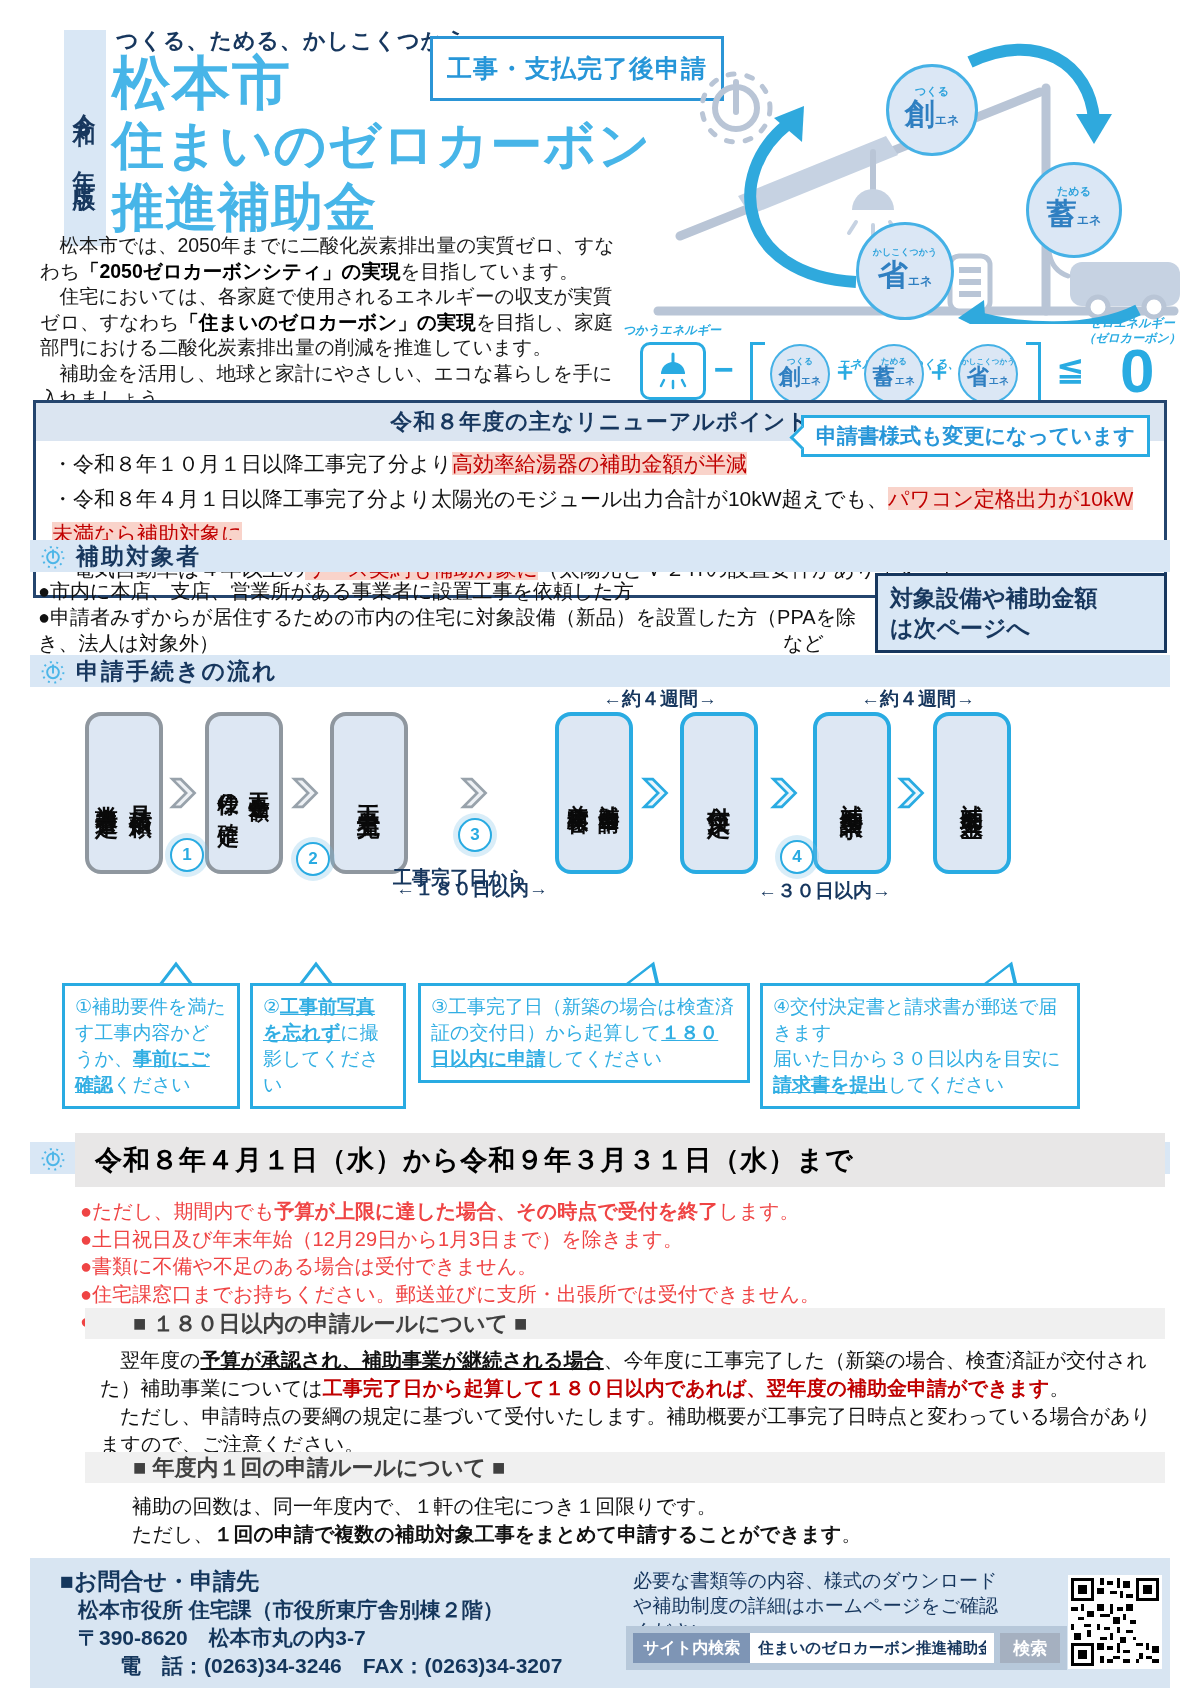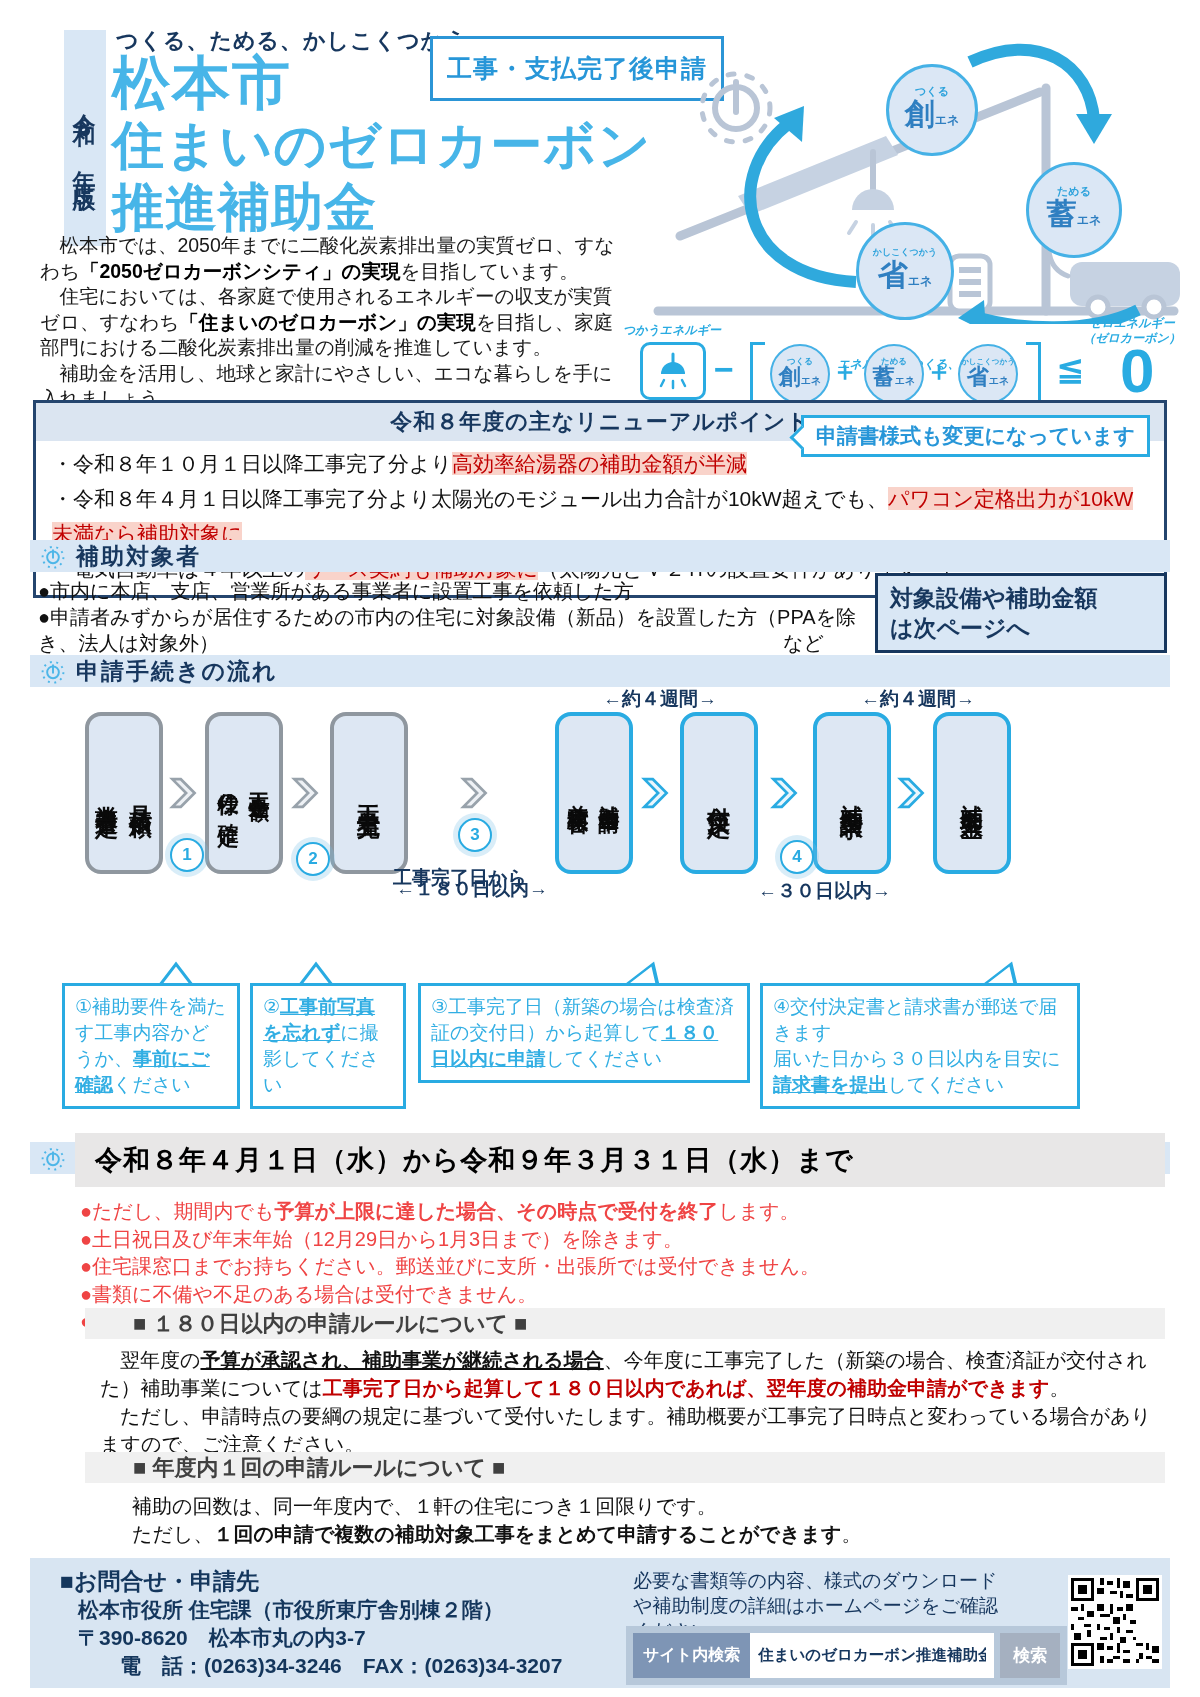--- a/index.html
+++ b/index.html
@@ -124,21 +124,21 @@
   .rbody2{left:132px;top:1492px;width:1020px;font-size:20px;line-height:28px;color:#111;}
 
   
   .footer{left:30px;top:1558px;width:1140px;height:130px;background:#d8e5f2;}
   .fc-title{position:absolute;left:30px;top:8px;font-size:23px;font-weight:bold;color:#14365c;}
   .fc-l1{position:absolute;left:48px;top:38px;font-size:21px;font-weight:bold;color:#14365c;}
   .fc-l2{position:absolute;left:48px;top:66px;font-size:21px;font-weight:bold;color:#14365c;}
   .fc-l3{position:absolute;left:90px;top:94px;font-size:21px;font-weight:bold;color:#14365c;}
   .notice{position:absolute;left:603px;top:10px;width:368px;font-size:19px;line-height:25px;color:#17375e;font-weight:500;}
   .searchbar{position:absolute;left:596px;top:68px;background:#b7c8da;padding:7px;display:flex;align-items:stretch;}
-  .slabel{background:#7e95b5;color:#fff;font-size:16px;font-weight:bold;display:flex;align-items:center;padding:12px 10px;}
+  .slabel{background:#7e95b5;color:#fff;font-size:16px;font-weight:bold;display:flex;align-items:center;padding:4px 10px;}
   .sinput{width:228px;border:none;background:#fff;color:#17375e;font-size:15.5px;font-weight:bold;
     font-family:"Liberation Sans","DejaVu Sans",sans-serif;padding:6px 8px;}
   .sbtn{background:#a5b0c0;color:#fff;border:none;font-size:17px;font-weight:bold;padding:0 13px;margin-left:6px;
     font-family:"Liberation Sans","DejaVu Sans",sans-serif;}
   .qr{position:absolute;left:1038px;top:17px;width:94px;height:94px;background:#fff;}
 </style>
 </head>
 <body>
 
 <div class="abs edition">
@@ -361,22 +361,22 @@
         <path d="M20 10 V24" stroke-width="3"></path>
         <circle cx="20" cy="22" r="16" stroke-width="3" stroke-dasharray="3 7"></circle>
       </g>
   </svg>
   <span>申請受付期間</span>
 </div>
 <div class="abs banner">令和８年４月１日（水）から令和９年３月３１日（水）まで</div>
 <div class="abs pbullets">
   <div><span>●ただし、期間内でも</span><b>予算が上限に達した場合、その時点で受付を終了</b><span>します。</span></div>
   <div>●土日祝日及び年末年始（12月29日から1月3日まで）を除きます。</div>
+  <div>●書類に不備や不足のある場合は受付できません。</div>
   <div>●住宅課窓口までお持ちください。郵送並びに支所・出張所では受付できません。</div>
-  <div>●書類に不備や不足のある場合は受付できません。</div>
   <div>●令和９年３月１５日（月）以降の申請は「市税の滞納がない証明書」を添付してください。</div>
 </div>
 
 <div class="abs rulehead" style="top:1308px;">■ １８０日以内の申請ルールについて ■</div>
 <div class="abs rbody1">
   <span>　翌年度の</span><span class="ub">予算が承認され、補助事業が継続される場合</span><span>、今年度に工事完了した（新築の場合、検査済証が交付された）補助事業については</span><span class="redb">工事完了日から起算して１８０日以内であれば、翌年度の補助金申請ができます</span><span>。</span><br>
   <span>　ただし、申請時点の要綱の規定に基づいて受付いたします。補助概要が工事完了日時点と変わっている場合がありますので、ご注意ください。</span>
 </div>
 
 <div class="abs rulehead" style="top:1452px;">■ 年度内１回の申請ルールについて ■</div>

